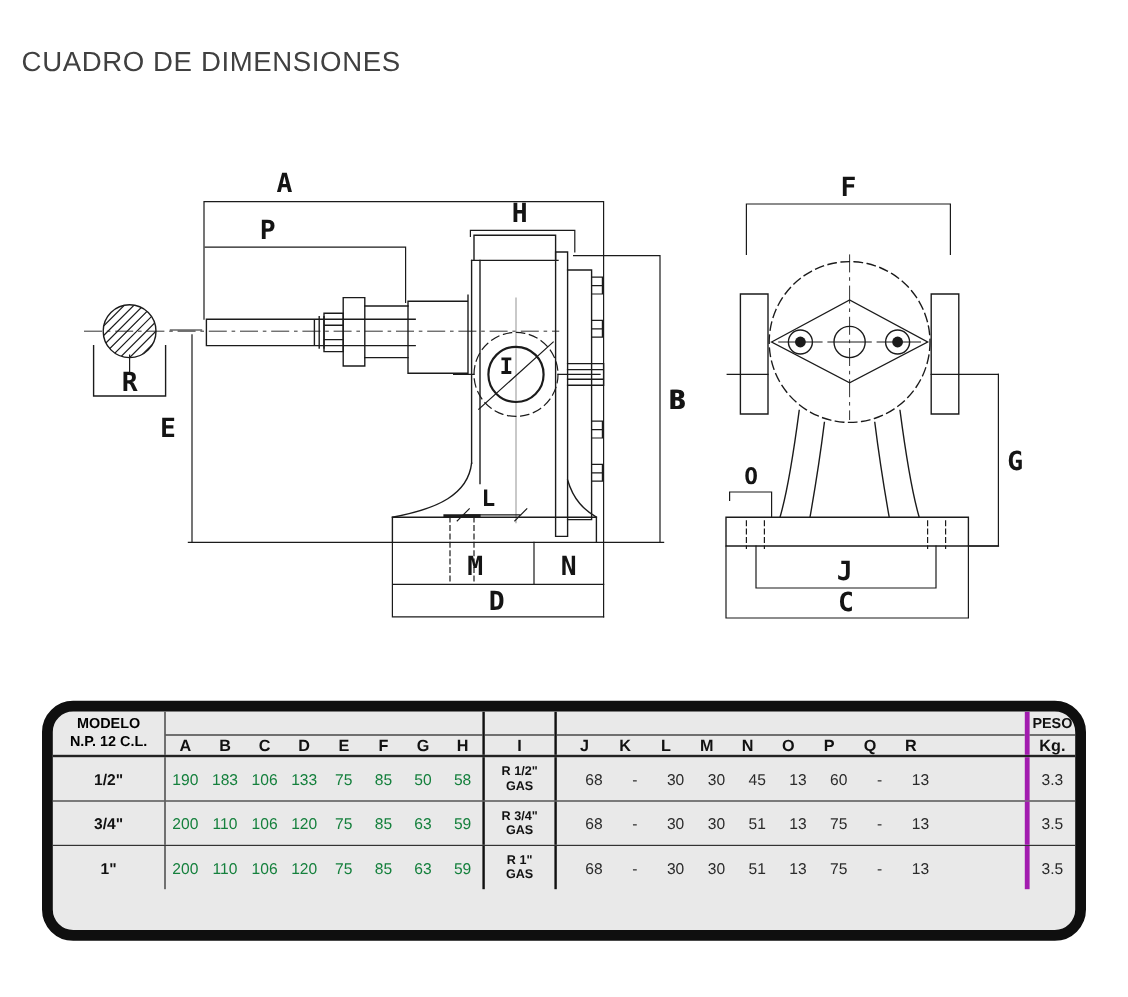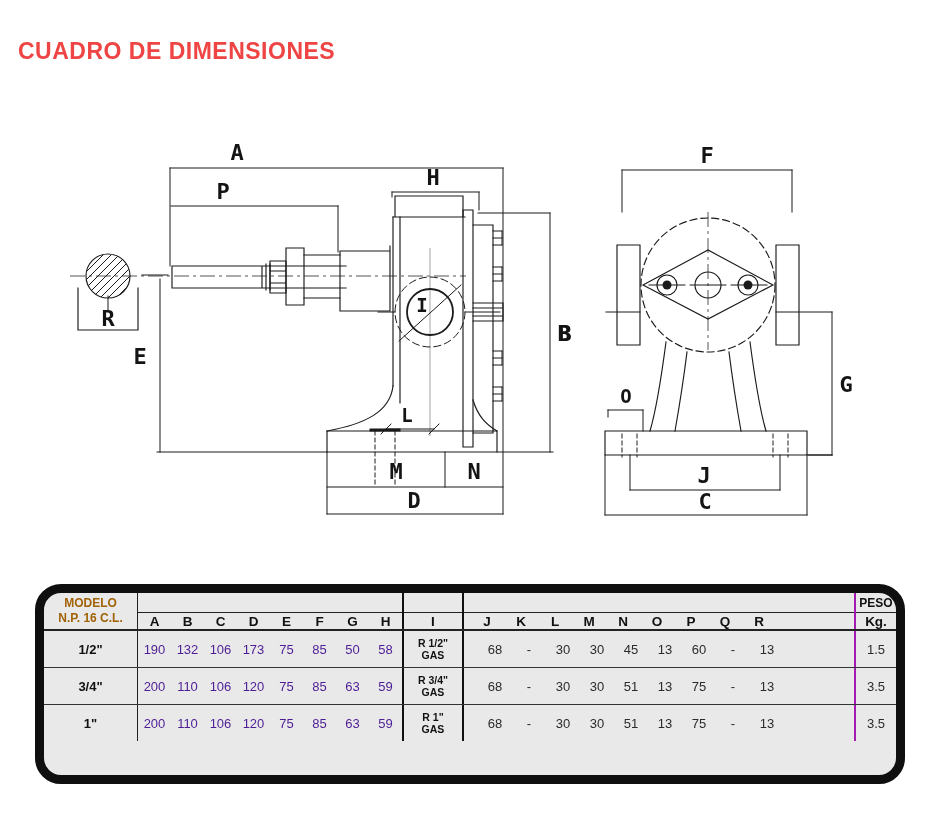--- a/index.html
+++ b/index.html
@@ -1,20 +1,20 @@
 <!DOCTYPE html>
 <html><head>
 <meta charset="utf-8">
 <style>
   html,body{margin:0;padding:0;background:#ffffff;}
   body{width:940px;height:831px;position:relative;font-family:"Liberation Sans",sans-serif;overflow:hidden;}
 
   .heading{
     position:absolute;left:18px;top:38px;
-    font-size:23px;font-weight:bold;color:#ef4444;letter-spacing:.5px;
+    font-size:23px;font-weight:normal;color:#404040;letter-spacing:.5px;
     font-family:"Liberation Sans",sans-serif;
   }
 
   
   .drawing{position:absolute;left:0;top:100px;}
   .ln{stroke:#1b1b1b;stroke-width:1.15;fill:none;stroke-linecap:square;}
   .thin{stroke-width:1;}
   .thick{stroke-width:3;}
   .dsh{stroke-dasharray:7,4;}
   .dsh2{stroke-dasharray:4,3;}
@@ -35,38 +35,38 @@
     font-size:15.5px;font-weight:bold;color:#111;border-bottom:1px solid #222;
   }
   .t-header{display:flex;height:36px;border-bottom:2px solid #222;}
   .t-row{display:flex;height:36px;border-bottom:1px solid #333;}
   .t-row:last-child{border-bottom:none;flex:1;}
 
   .c-model{width:93px;display:flex;flex-direction:column;align-items:center;justify-content:center;}
   .c-g1{width:264px;border-left:1px solid #222;display:flex;}
   .c-i{width:58px;border-left:2px solid #111;border-right:2px solid #111;display:flex;}
   .c-g2{width:390px;display:flex;}
-  .c-peso{flex:1;border-left:2px solid #a21caf;display:flex;}
+  .c-peso{flex:1;border-left:4px solid #a21caf;display:flex;}
 
   .hsplit{display:flex;flex-direction:column;width:100%;}
   .strip-top{height:19px;border-bottom:1px solid #222;display:flex;align-items:center;justify-content:center;
              font-size:12px;font-weight:bold;color:#111;}
   .strip-bot{flex:1;display:flex;align-items:center;justify-content:center;
              font-size:13.5px;font-weight:bold;color:#111;}
 
-  .mh-line{font-size:12px;font-weight:bold;color:#a16207;line-height:1.25;}
+  .mh-line{font-size:12px;font-weight:bold;color:#000000;line-height:1.25;}
   .letters{display:flex;width:100%;align-items:center;}
   .letters .lt{flex:1;text-align:center;font-size:13.5px;font-weight:bold;color:#111;}
   .letters2{display:flex;width:100%;align-items:center;padding-left:6px;box-sizing:border-box;}
   .letters2 .lt{width:34px;flex:none;text-align:center;}
 
   .rcell{align-items:center;justify-content:center;}
   .model-val{font-size:13px;font-weight:bold;color:#111;width:100%;text-align:center;}
   .numrow{display:flex;width:100%;align-items:center;}
-  .numrow .nv{flex:1;text-align:center;font-size:13px;color:#4c1d95;}
+  .numrow .nv{flex:1;text-align:center;font-size:13px;color:#15803d;}
   .numrow2{display:flex;width:100%;align-items:center;padding-left:14px;box-sizing:border-box;}
   .numrow2 .nv{width:34px;flex:none;text-align:center;font-size:13px;color:#2b2b2b;}
   .i-val{width:100%;text-align:center;font-size:10.5px;font-weight:bold;color:#111;line-height:1.15;}
   .peso-val{width:100%;text-align:center;font-size:13px;color:#2b2b2b;}
 </style>
 </head>
 <body>
 
 <div class="heading">CUADRO DE DIMENSIONES</div>
 
@@ -226,21 +226,21 @@
       <text class="lbl" x="705" y="409">C</text>
     </g>
   </g>
 </svg>
 
 <div class="dim-table">
 
   <div class="t-header">
     <div class="c-model">
       <span class="mh-line">MODELO</span>
-      <span class="mh-line">N.P. 16 C.L.</span>
+      <span class="mh-line">N.P. 12 C.L.</span>
     </div>
     <div class="c-g1">
       <div class="hsplit">
         <div class="strip-top"></div>
         <div class="strip-bot">
             <div class="letters" id="g1-letters">
               <div class="lt">A</div>
               <div class="lt">B</div>
               <div class="lt">C</div>
               <div class="lt">D</div>
@@ -285,23 +285,23 @@
   </div>
 
   <div id="t-body">
       <div class="t-row">
         <div class="c-model rcell">
           <div class="model-val">1/2"</div>
         </div>
         <div class="c-g1 rcell">
           <div class="numrow">
             <div class="nv">190</div>
-            <div class="nv">132</div>
+            <div class="nv">183</div>
             <div class="nv">106</div>
-            <div class="nv">173</div>
+            <div class="nv">133</div>
             <div class="nv">75</div>
             <div class="nv">85</div>
             <div class="nv">50</div>
             <div class="nv">58</div>
           </div>
         </div>
         <div class="c-i rcell" style="align-items: center;">
           <div class="i-val">R 1/2"<br>GAS</div>
         </div>
         <div class="c-g2 rcell">
@@ -311,21 +311,21 @@
             <div class="nv">30</div>
             <div class="nv">30</div>
             <div class="nv">45</div>
             <div class="nv">13</div>
             <div class="nv">60</div>
             <div class="nv">-</div>
             <div class="nv">13</div>
           </div>
         </div>
         <div class="c-peso rcell" style="align-items: center;">
-          <div class="peso-val">1.5</div>
+          <div class="peso-val">3.3</div>
         </div>
       </div>
       <div class="t-row">
         <div class="c-model rcell">
           <div class="model-val">3/4"</div>
         </div>
         <div class="c-g1 rcell">
           <div class="numrow">
             <div class="nv">200</div>
             <div class="nv">110</div>

